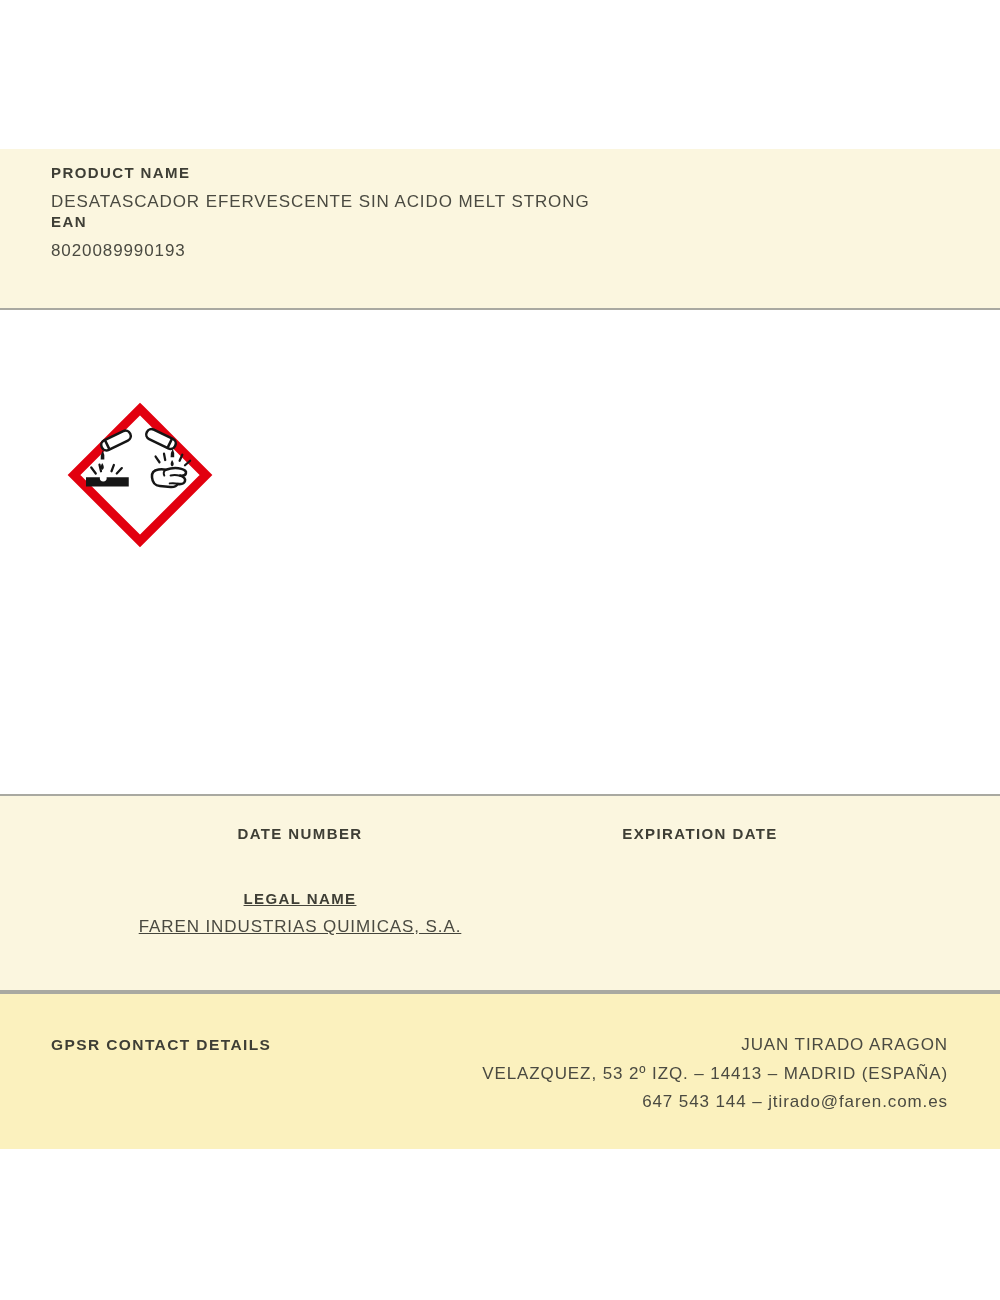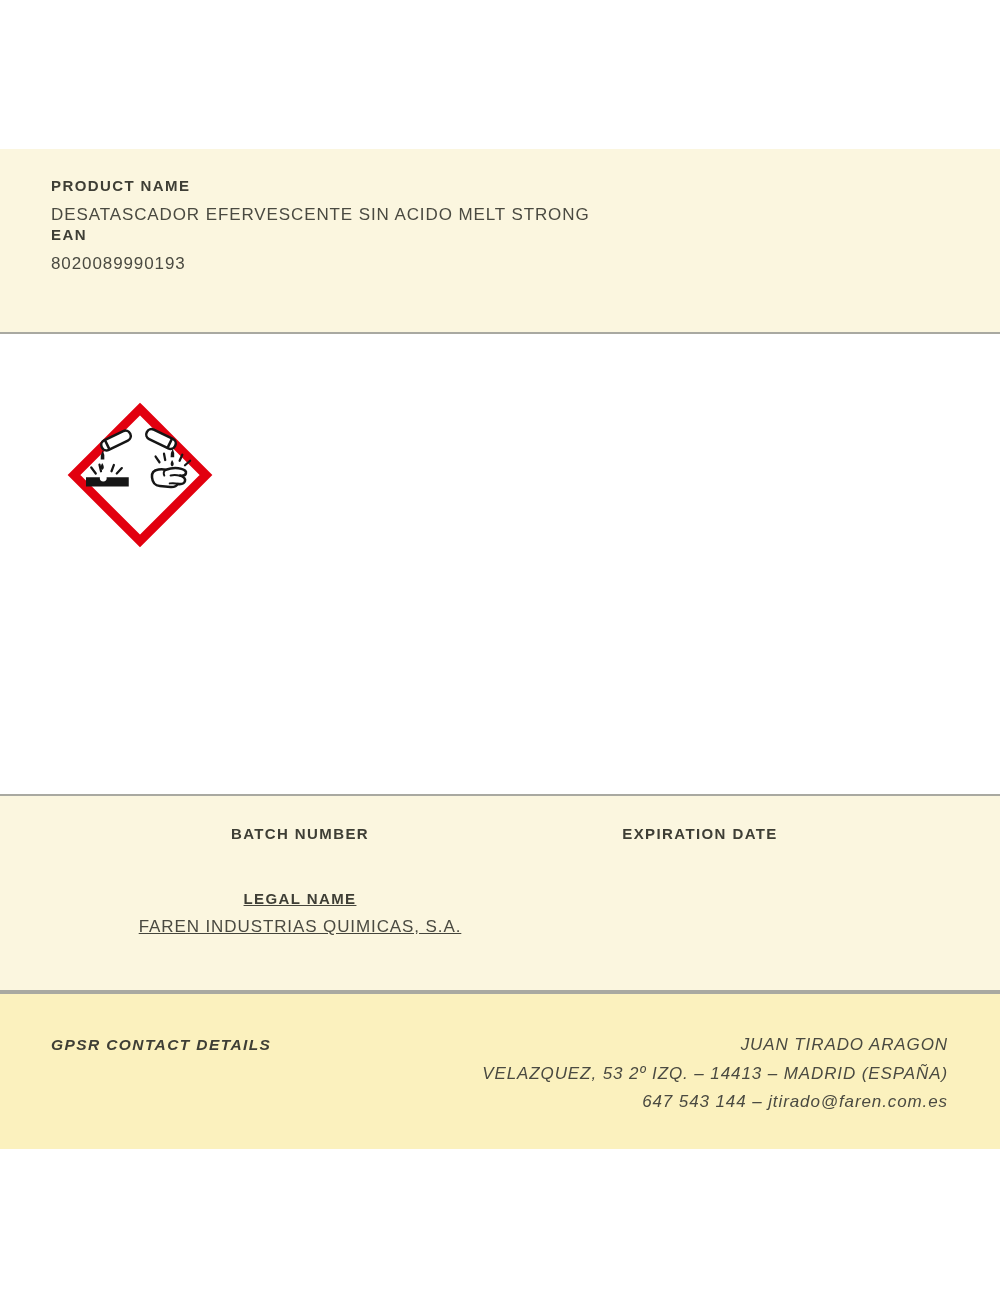--- a/index.html
+++ b/index.html
@@ -11,23 +11,23 @@
     overflow: hidden;
   }
   .sec {
     position: absolute;
     left: 0;
     width: 1000px;
     background: #fbf6df;
   }
   .sec-product {
     top: 149px;
-    height: 185px;
+    height: 161px;
     border-bottom: 2px solid #a9a9a1;
-    padding: 27px 51px 0 51px;
+    padding: 14px 51px 0 51px;
   }
   .field-label {
     font-size: 15px;
     font-weight: bold;
     letter-spacing: 1.4px;
     color: #3e3e35;
     line-height: 19px;
   }
   .field-value {
     font-size: 17px;
@@ -63,21 +63,20 @@
 
   .sec-gpsr {
     top: 992px;
     height: 157px;
     background: #fbf1be;
     border-top: 2px solid #a9a9a1;
     padding: 41px 52px 0 51px;
     display: flex;
     justify-content: space-between;
     align-items: flex-start;
-    font-style: italic;
   }
   .gpsr-label {
     font-size: 15.5px;
     font-weight: bold;
     letter-spacing: 1.4px;
     color: #3e3e35;
     line-height: 20px;
   }
   .gpsr-lines {
     text-align: right;
@@ -145,21 +144,21 @@
       <path d="M66.8,46.6 q-1.6,1.8 -0.6,3.8" stroke-width="1.3" fill="none"></path>
       <path d="M76.8,50.5 q-3.4,-0.8 -6.4,-0.2" stroke-width="1.3" fill="none"></path>
       <path d="M75.4,55.8 q-3,-0.6 -5.6,-0.2" stroke-width="1.3" fill="none"></path>
     </g>
   </svg>
 </div>
 
 <div class="sec sec-details">
   <div class="details-row">
     <div class="col">
-      <div class="field-label">BATCH NUMBER</div>
+      <div class="field-label">DATE NUMBER</div>
       <div class="field-value"></div>
     </div>
     <div class="col">
       <div class="field-label">EXPIRATION DATE</div>
       <div class="field-value"></div>
     </div>
   </div>
   <div class="details-row">
     <div class="col">
       <div class="field-label">LEGAL NAME</div>

